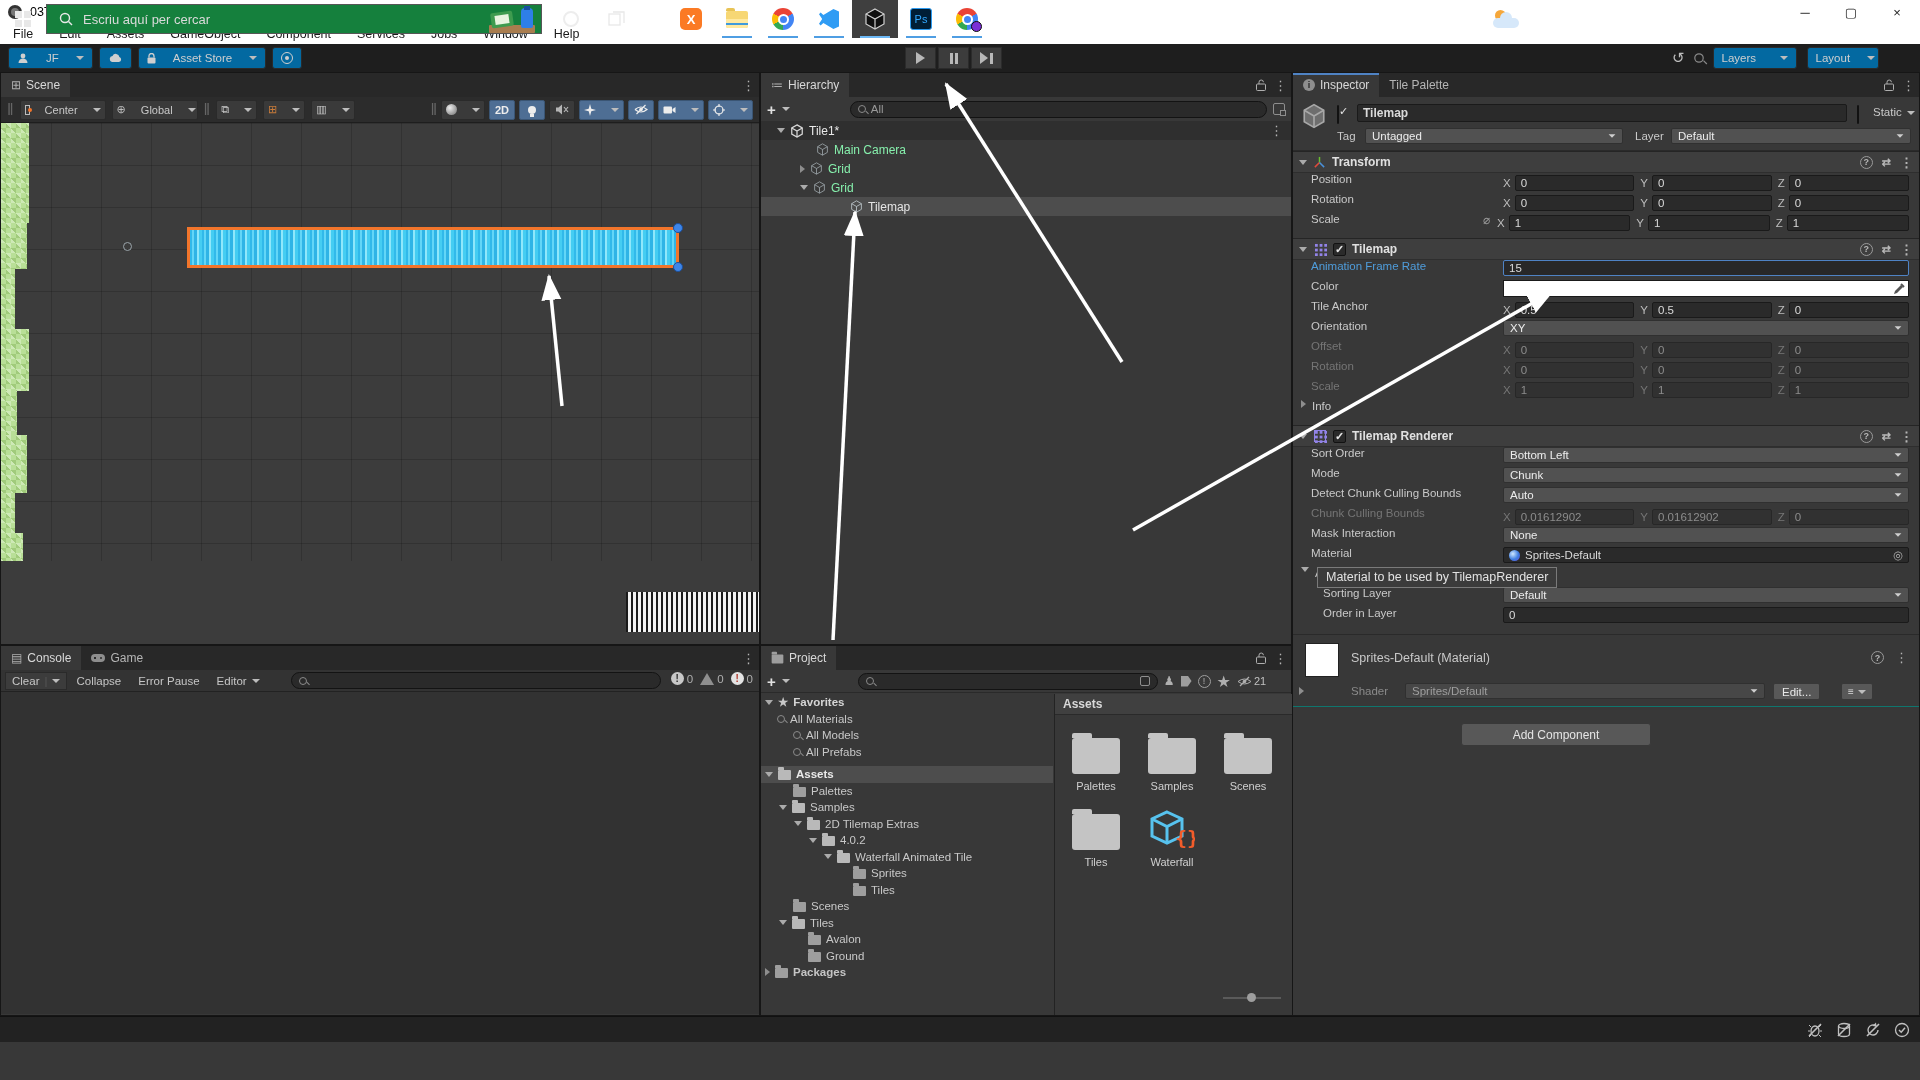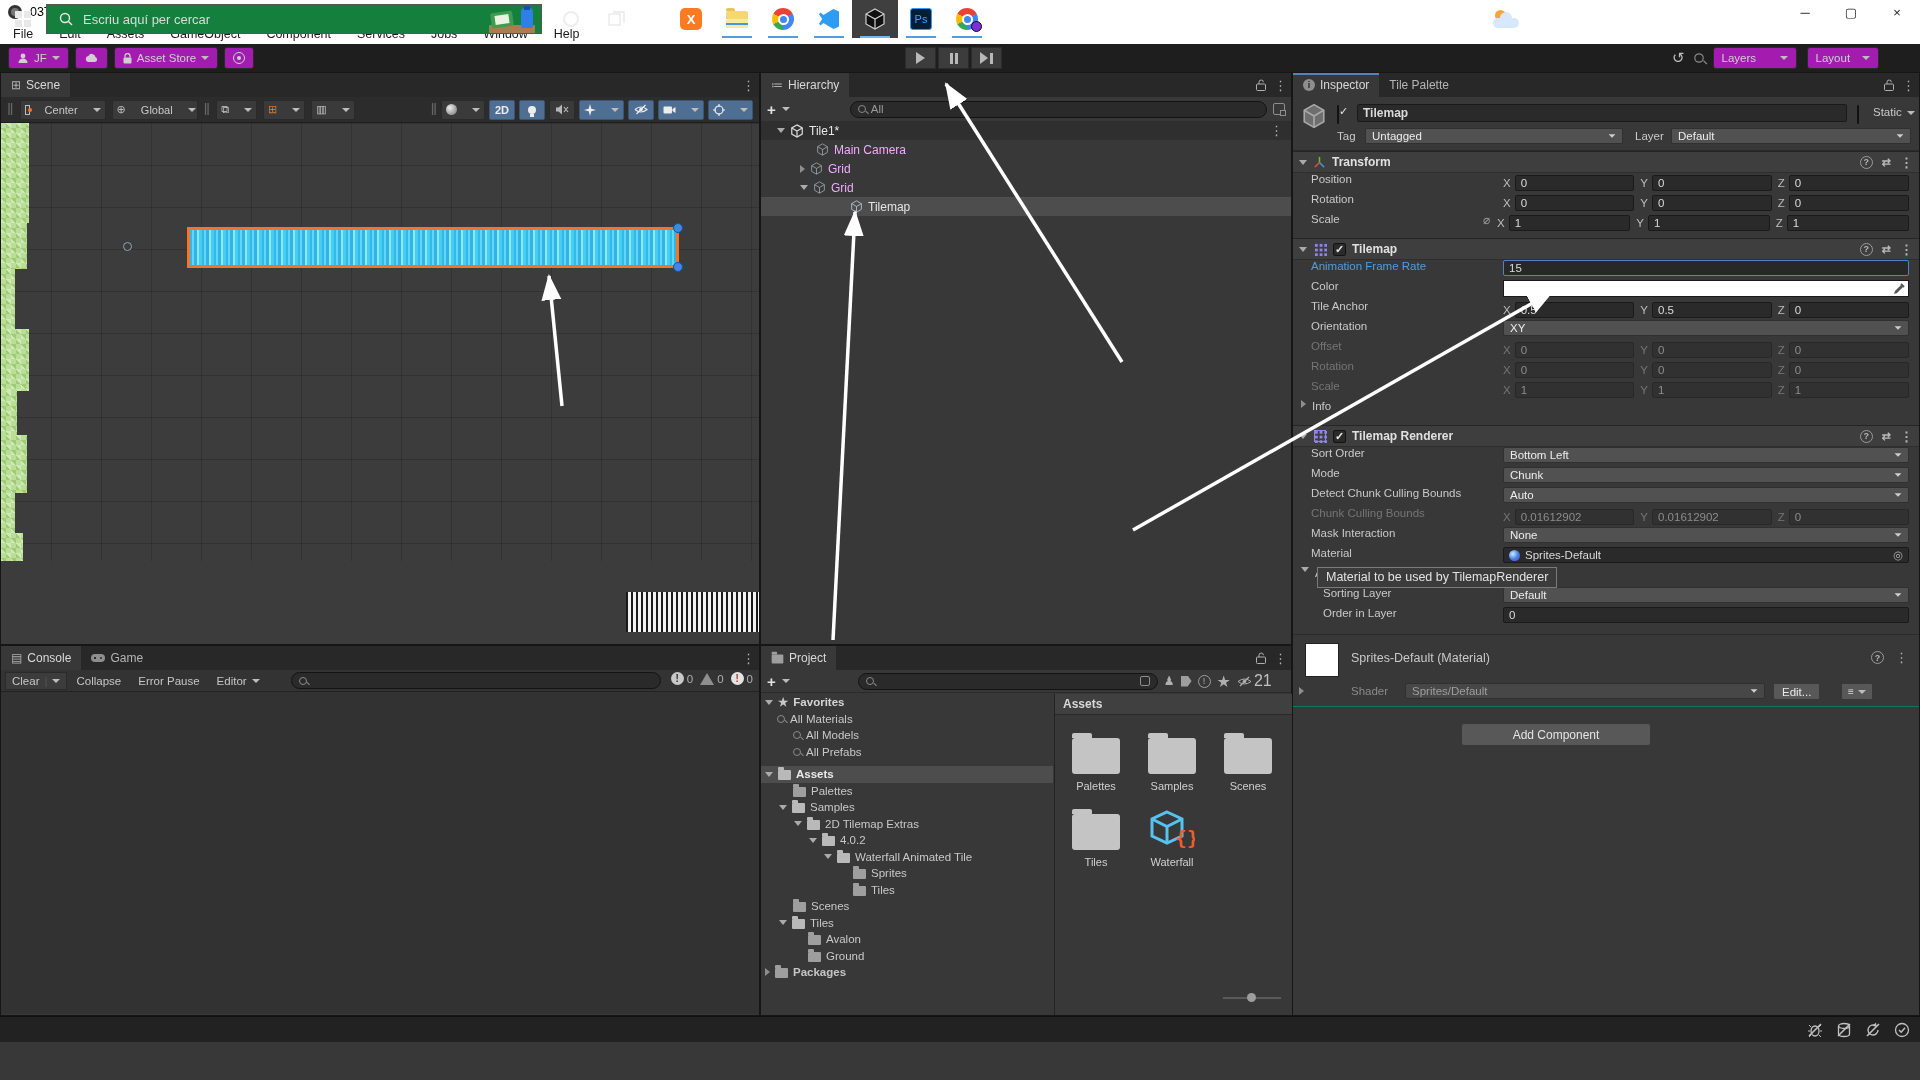--- a/index.html
+++ b/index.html
@@ -12,21 +12,21 @@
   .titlebar { left:0; top:0; width:1920px; height:24px; background:#FFFFFF; color:#000; font-size:12.5px; display:flex; align-items:center; }
   .titlebar .appicon { width:14px; height:14px; border-radius:50%; background:#333; margin:0 8px 0 8px; position:relative; }
   .titlebar .appicon::after { content:""; position:absolute; inset:3px; border-radius:50%; background:#777; }
   .capbtns { position:absolute; right:0; top:0; display:flex; }
   .capbtn { width:46px; height:24px; display:flex; align-items:center; justify-content:center; color:#222; font-size:13px; }
   .menubar { left:0; top:24px; width:1920px; height:20px; background:#FFFFFF; color:#1A1A1A; font-size:12.5px; display:flex; align-items:center; }
   .menubar span { padding:0 13px; }
 
   
   .unitybar { left:0; top:44px; width:1920px; height:28px; background:#1E1E1E; }
-  .ubtn { height:22px; background:#a21caf; border:1px solid #2A2A2A; border-radius:3px; color:#CFCFCF; font-size:11.5px; display:flex; align-items:center; gap:5px; padding:0 8px; }
+  .ubtn { height:22px; background:#0369a1; border:1px solid #2A2A2A; border-radius:3px; color:#CFCFCF; font-size:11.5px; display:flex; align-items:center; gap:17px; padding:0 8px; }
   .caret { width:0; height:0; border-left:4px solid transparent; border-right:4px solid transparent; border-top:4px solid #BDBDBD; }
   .playbtn { width:31px; height:22px; background:#3C3C3C; border:1px solid #2B2B2B; display:flex; align-items:center; justify-content:center; gap:2px; }
   .tri-r { width:0; height:0; border-left:9px solid #B8B8B8; border-top:6px solid transparent; border-bottom:6px solid transparent; }
   .bar-v { width:3px; height:11px; background:#B8B8B8; }
 
   
   .panel { position:absolute; background:#383838; border:1px solid #161616; }
   .tabbar { height:24px; background:#282828; display:flex; align-items:stretch; position:relative; }
   .tab { display:flex; align-items:center; gap:5px; padding:0 10px; font-size:12px; color:#B5B5B5; background:#282828; }
   .tab.active { background:#383838; color:#D8D8D8; }
@@ -39,21 +39,21 @@
 
   .srch { background:#2A2A2A; border:1px solid #131313; border-radius:9px; height:17px; display:flex; align-items:center; gap:5px; padding:0 7px; font-size:11.5px; color:#9A9A9A; }
   .mag { width:8px; height:8px; border:1.4px solid #8A8A8A; border-radius:50%; position:relative; flex:none; }
   .mag::after { content:""; position:absolute; width:4px; height:1.4px; background:#8A8A8A; transform:rotate(45deg); right:-4px; bottom:-1px; }
 
   .ficon { width:13px; height:10px; background:#9E9E9E; border-radius:1px; position:relative; flex:none; margin-top:2px; }
   .ficon::before { content:""; position:absolute; top:-3px; left:0; width:6px; height:3px; background:#9E9E9E; border-radius:1px 1px 0 0; }
   .ficon.open { background:#B9B9B9; } .ficon.open::before { background:#B9B9B9; }
 
   
-  .hrow { height:19px; display:flex; align-items:center; gap:5px; font-size:12px; color:#f0abfc; padding-left:8px; }
+  .hrow { height:19px; display:flex; align-items:center; gap:5px; font-size:12px; color:#86efac; padding-left:8px; }
   .hrow.sel { background:#4D4D4D; color:#E4E4E4; }
   .hrow.scene { background:#2F2F2F; color:#E8E8E8; font-weight:normal; }
   .prow { height:16.5px; display:flex; align-items:center; gap:5px; font-size:11.5px; color:#C8C8C8; }
   .prow.sel { background:#4D4D4D; color:#EAEAEA; }
 
   
   .chead { height:22px; background:#3E3E3E; border-top:1px solid #252525; border-bottom:1px solid #2E2E2E; display:flex; align-items:center; gap:6px; padding:0 6px; font-weight:bold; font-size:12px; color:#E0E0E0; }
   .chead .rt { margin-left:auto; display:flex; align-items:center; gap:9px; color:#B8B8B8; font-size:11px; }
   .qmark { width:13px; height:13px; border:1px solid #9A9A9A; border-radius:50%; font-size:9px; display:flex; align-items:center; justify-content:center; color:#B8B8B8; font-weight:bold; }
   .irow { height:20px; display:flex; padding:0 10px 0 18px; font-size:11.5px; }
@@ -434,21 +434,21 @@
     <span style="color:#AFAFAF; font-size:12px;">♟</span>
     <span style="width:11px;height:11px;background:#9E9E9E;clip-path:polygon(0 0,65% 0,100% 50%,65% 100%,0 100%);"></span>
     <span style="width:13px;height:13px;border-radius:50%;border:1px solid #9E9E9E;color:#AFAFAF;font-size:9px;display:flex;align-items:center;justify-content:center;">!</span>
     <span style="color:#AFAFAF;">★</span>
     <span class="flex" style="gap:2px;">
       <svg width="15" height="11" viewBox="0 0 15 11">
           <path d="M1 5.5 Q7.5 0.5 14 5.5 Q7.5 10.5 1 5.5" fill="none" stroke="#AFAFAF"></path>
           <circle cx="7.5" cy="5.5" r="1.8" fill="#AFAFAF"></circle>
           <path d="M3 10 L12 1" stroke="#AFAFAF" stroke-width="1.3"></path>
         </svg>
-      <span style="font-size:16px; color:#C0C0C0;">21</span>
+      <span style="font-size:11px; color:#C0C0C0;">21</span>
     </span>
   </div>
 
   <div class="abs" style="left:0; top:48px; width:292px; height:321px; overflow:hidden;">
     <div class="prow" style="padding-left:4px; font-weight:bold; color:#D5D5D5;">
       <span class="fo-d"></span>
       <span style="color:#C8C8C8;">★</span>
       <span>Favorites</span>
     </div>
     <div class="prow" style="padding-left:16px;">

